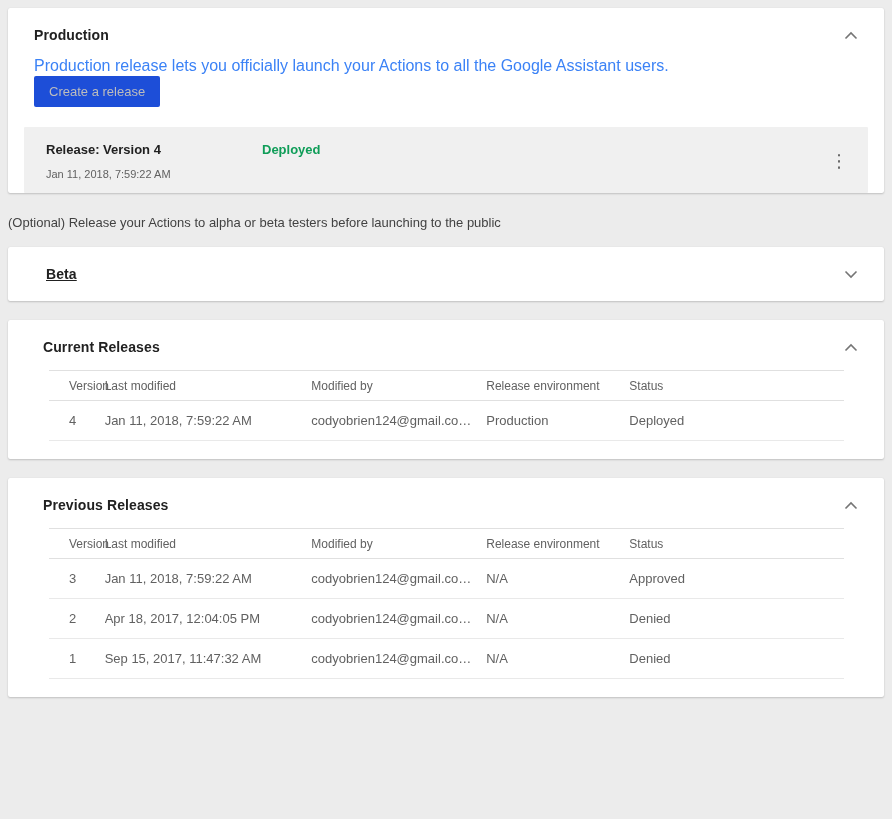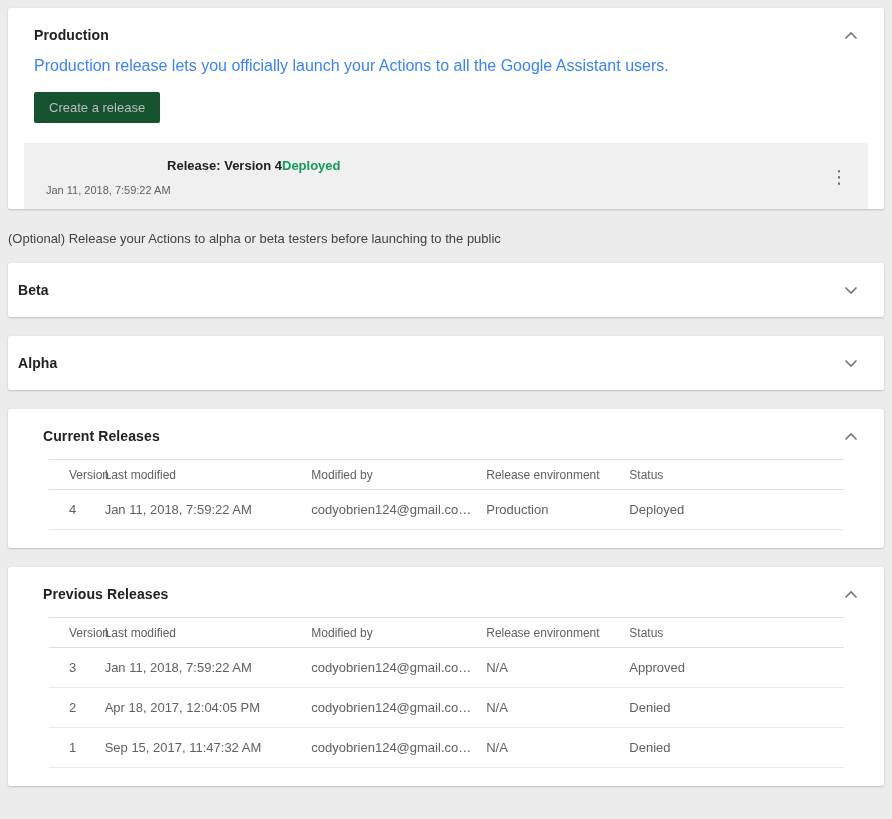--- a/index.html
+++ b/index.html
@@ -19,66 +19,65 @@
     box-shadow: 0 1px 2px rgba(0,0,0,0.18), 0 0 1px rgba(0,0,0,0.10);
     margin-bottom: 19px;
   }
   .card-header {
     display: flex;
     align-items: center;
     justify-content: space-between;
     padding: 19px 24px 0 26px;
     cursor: pointer;
   }
-  .card.collapsed .card-header { padding: 19px 24px 19px 10px; }
+  .card.collapsed .card-header { padding: 19px 24px 19px 38px; text-decoration: underline; }
   .card-title {
     margin: 0;
     font-size: 14px;
     font-weight: 700;
     color: #212121;
     letter-spacing: 0.1px;
   }
   .chevron { display: inline-flex; align-items: center; padding: 2px; }
 
   
   .card-desc {
     margin: 14px 26px 0 26px;
     font-size: 16px;
     color: #3b82f6;
   }
   .create-release-btn {
     display: inline-block;
-    margin: 17px 26px 0 26px;
+    margin: 1px 26px 0 26px;
     padding: 8px 15px;
-    background: #14532d;
+    background: #1d4ed8;
     color: #bdbdbd;
     border: none;
     border-radius: 2px;
     font-family: "Liberation Sans", sans-serif;
     font-size: 13px;
     font-weight: 400;
     cursor: default;
   }
   .release-row {
     margin: 20px 16px 22px 16px;
     background: #f0f0f0;
     border-radius: 1px;
     padding: 15px 12px 13px 22px;
     display: flex;
     align-items: center;
     justify-content: space-between;
   }
   .release-line { display: flex; align-items: baseline; }
   .release-name {
     display: inline-block;
-    width: 236px;
+    width: 216px;
     font-size: 13px;
     font-weight: 700;
     color: #212121;
-    text-align: right;
   }
   .release-status {
     font-size: 13px;
     font-weight: 700;
     color: #0f9d58;
   }
   .release-date {
     margin-top: 11px;
     font-size: 11px;
     color: #616161;
@@ -160,30 +159,20 @@
     <div class="card-header">
       <h2 class="card-title">Beta</h2>
       <span class="chevron">
         <svg width="14" height="9" viewBox="0 0 14 9">
             <path d="M1.5 1.5 L7 7 L12.5 1.5" fill="none" stroke="#757575" stroke-width="1.6"></path>
           </svg>
       </span>
     </div>
   </section>
 
-  <section class="card collapsed">
-    <div class="card-header">
-      <h2 class="card-title">Alpha</h2>
-      <span class="chevron">
-        <svg width="14" height="9" viewBox="0 0 14 9">
-            <path d="M1.5 1.5 L7 7 L12.5 1.5" fill="none" stroke="#757575" stroke-width="1.6"></path>
-          </svg>
-      </span>
-    </div>
-  </section>
 
   <section class="card table-card">
     <div class="card-header">
       <h2 class="card-title">Current Releases</h2>
       <span class="chevron">
         <svg width="14" height="9" viewBox="0 0 14 9">
             <path d="M1.5 7.5 L7 2 L12.5 7.5" fill="none" stroke="#757575" stroke-width="1.6"></path>
           </svg>
       </span>
     </div>

